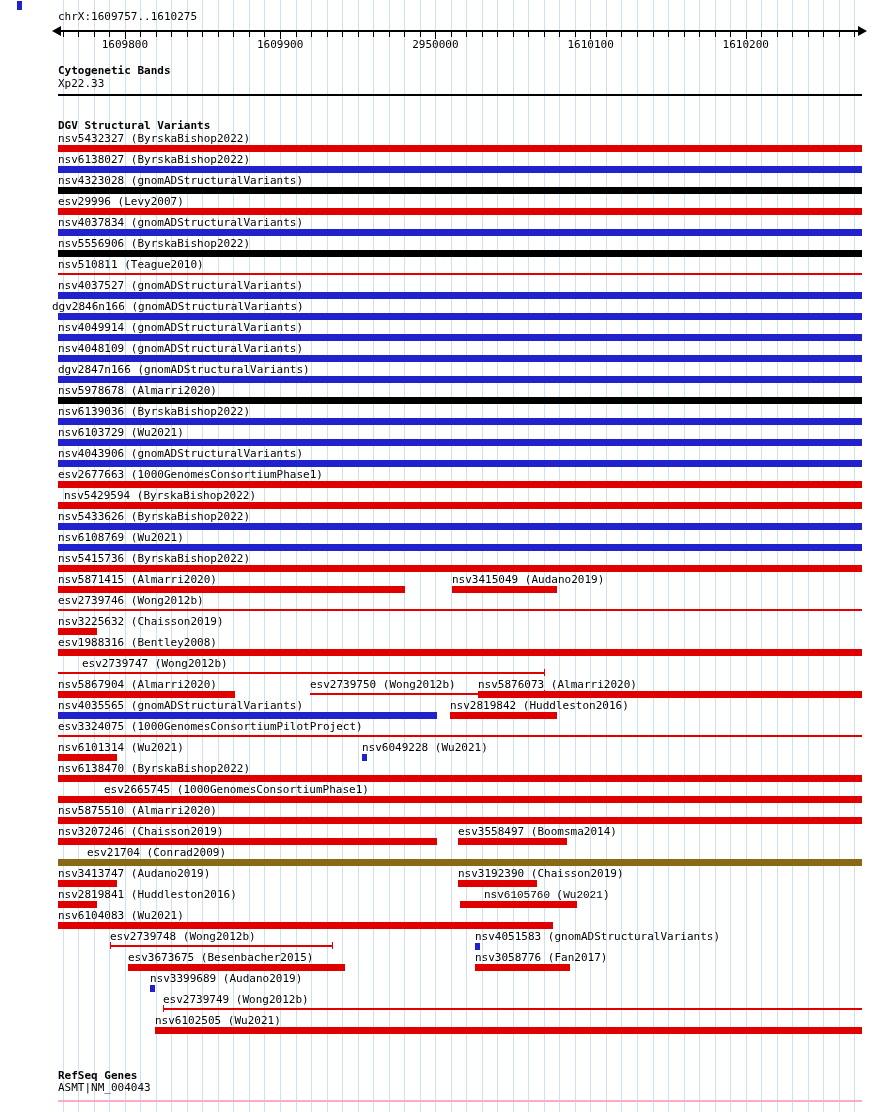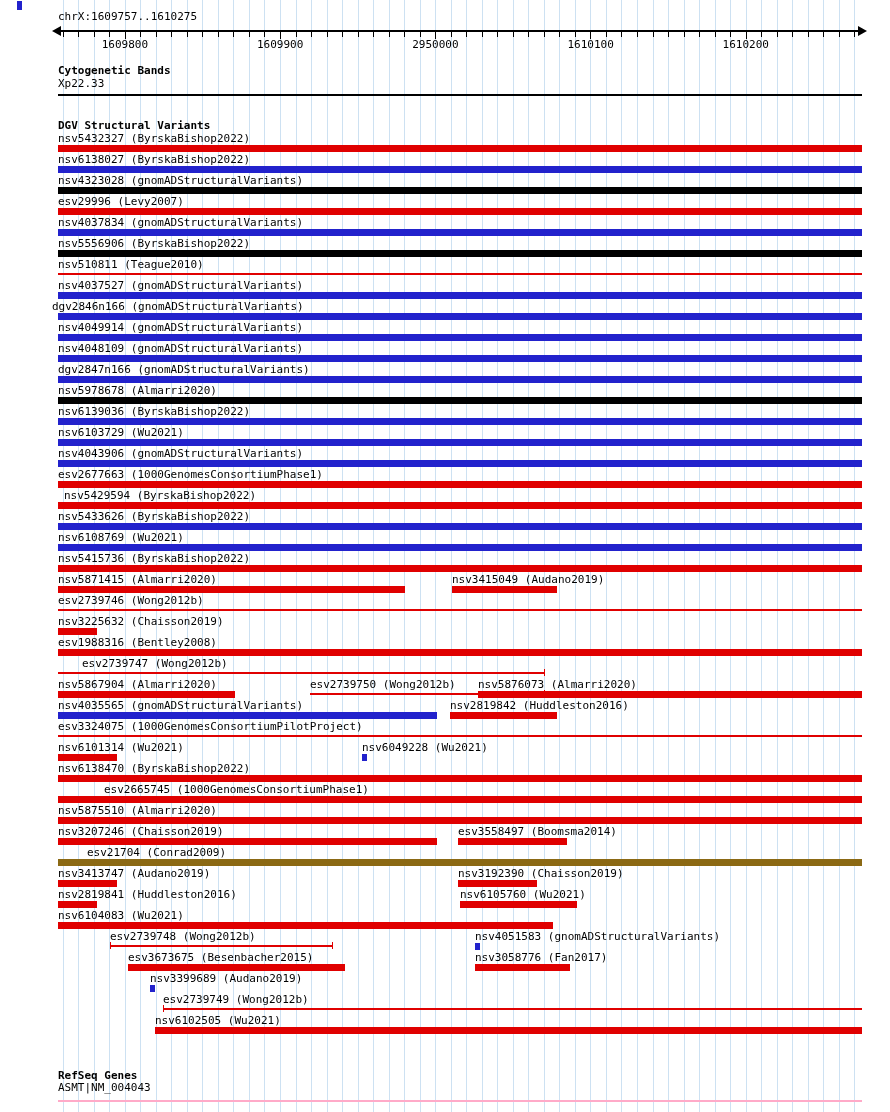--- a/index.html
+++ b/index.html
@@ -244,21 +244,21 @@
       <div class="flabel" style="left: 458px; top: 826px;">esv3558497 (Boomsma2014)</div>
       <div class="bar" style="left: 458px; top: 838px; width: 109px; height: 7px; background: rgb(224, 0, 0);"></div>
       <div class="flabel" style="left: 58px; top: 847px; margin-left: 29px;">esv21704 (Conrad2009)</div>
       <div class="bar" style="left: 58px; top: 859px; width: 804px; height: 7px; background: rgb(139, 105, 20);"></div>
       <div class="flabel" style="left: 58px; top: 868px;">nsv3413747 (Audano2019)</div>
       <div class="bar" style="left: 58px; top: 880px; width: 59px; height: 7px; background: rgb(224, 0, 0);"></div>
       <div class="flabel" style="left: 458px; top: 868px;">nsv3192390 (Chaisson2019)</div>
       <div class="bar" style="left: 458px; top: 880px; width: 79px; height: 7px; background: rgb(224, 0, 0);"></div>
       <div class="flabel" style="left: 58px; top: 889px;">nsv2819841 (Huddleston2016)</div>
       <div class="bar" style="left: 58px; top: 901px; width: 39px; height: 7px; background: rgb(224, 0, 0);"></div>
-      <div class="flabel" style="left: 460px; top: 889px;">nsv6105760 (Wu2021)</div>
+      <div class="flabel" style="left: 484px; top: 889px; font-family: Liberation Mono, monospace;">nsv6105760 (Wu2021)</div>
       <div class="bar" style="left: 460px; top: 901px; width: 117px; height: 7px; background: rgb(224, 0, 0);"></div>
       <div class="flabel" style="left: 58px; top: 910px;">nsv6104083 (Wu2021)</div>
       <div class="bar" style="left: 58px; top: 922px; width: 495px; height: 7px; background: rgb(224, 0, 0);"></div>
       <div class="flabel" style="left: 110px; top: 931px;">esv2739748 (Wong2012b)</div>
       <div class="bar" style="left: 110px; top: 945px; width: 223px; height: 2px; background: rgb(224, 0, 0);"></div>
       <div class="bar" style="left: 110px; top: 942px; width: 1px; height: 7px; background: rgb(224, 0, 0);"></div>
       <div class="bar" style="left: 332px; top: 942px; width: 1px; height: 7px; background: rgb(224, 0, 0);"></div>
       <div class="flabel" style="left: 475px; top: 931px;">nsv4051583 (gnomADStructuralVariants)</div>
       <div class="bar" style="left: 475px; top: 943px; width: 5px; height: 7px; background: rgb(34, 34, 204);"></div>
       <div class="flabel" style="left: 128px; top: 952px;">esv3673675 (Besenbacher2015)</div>

